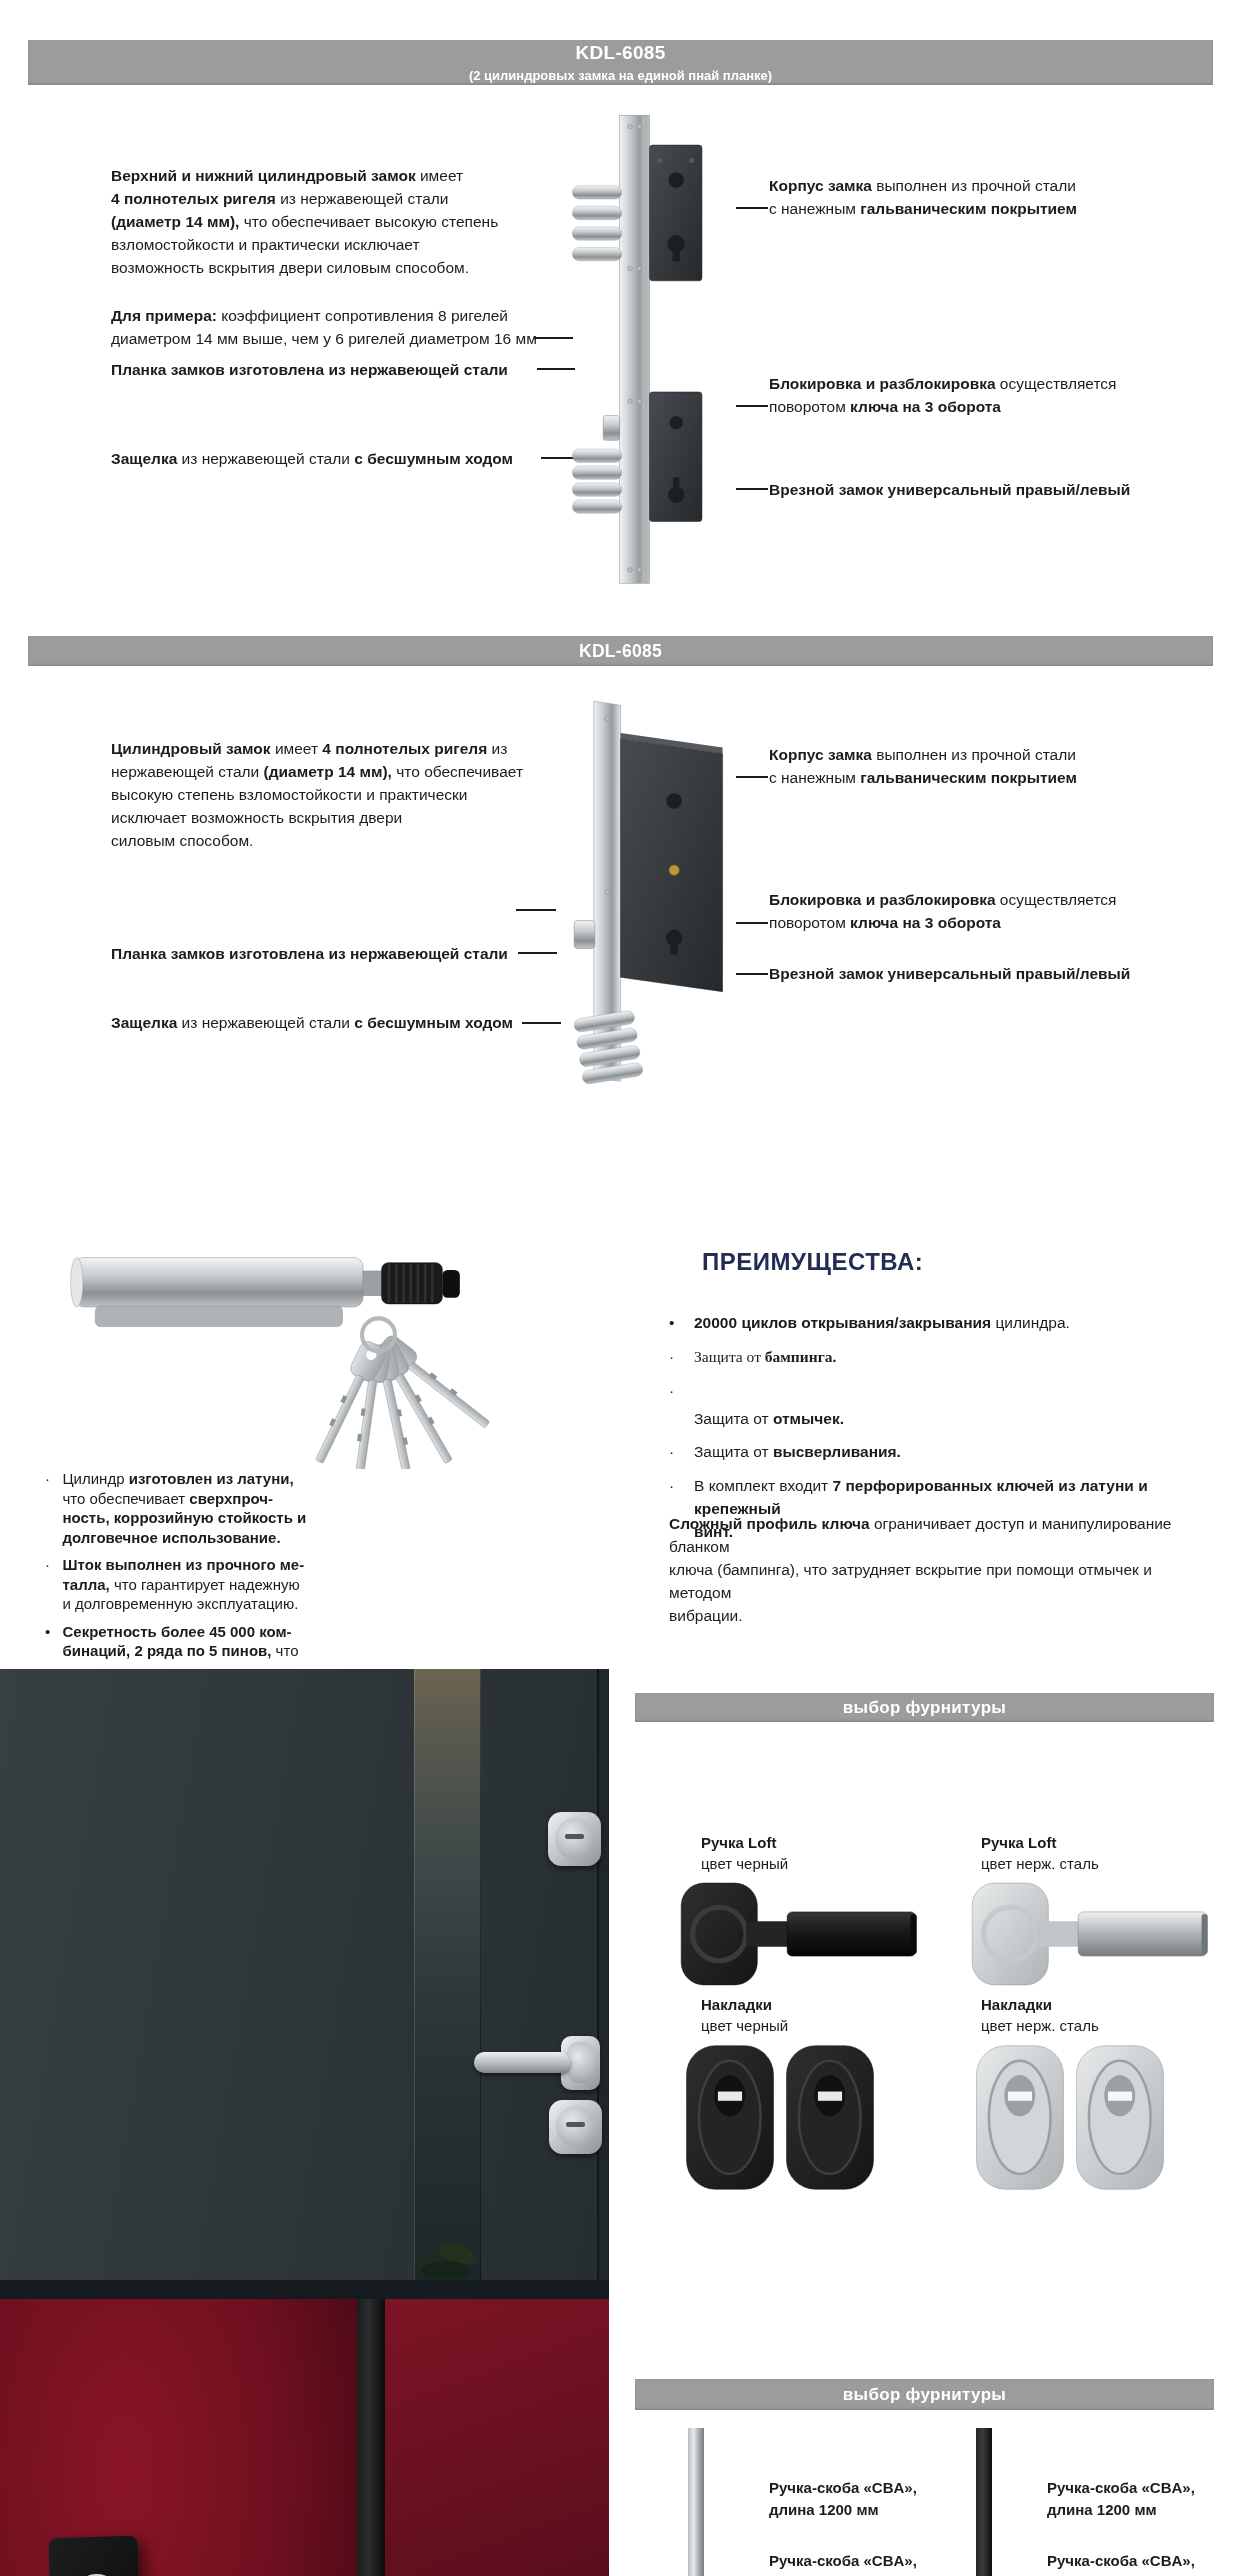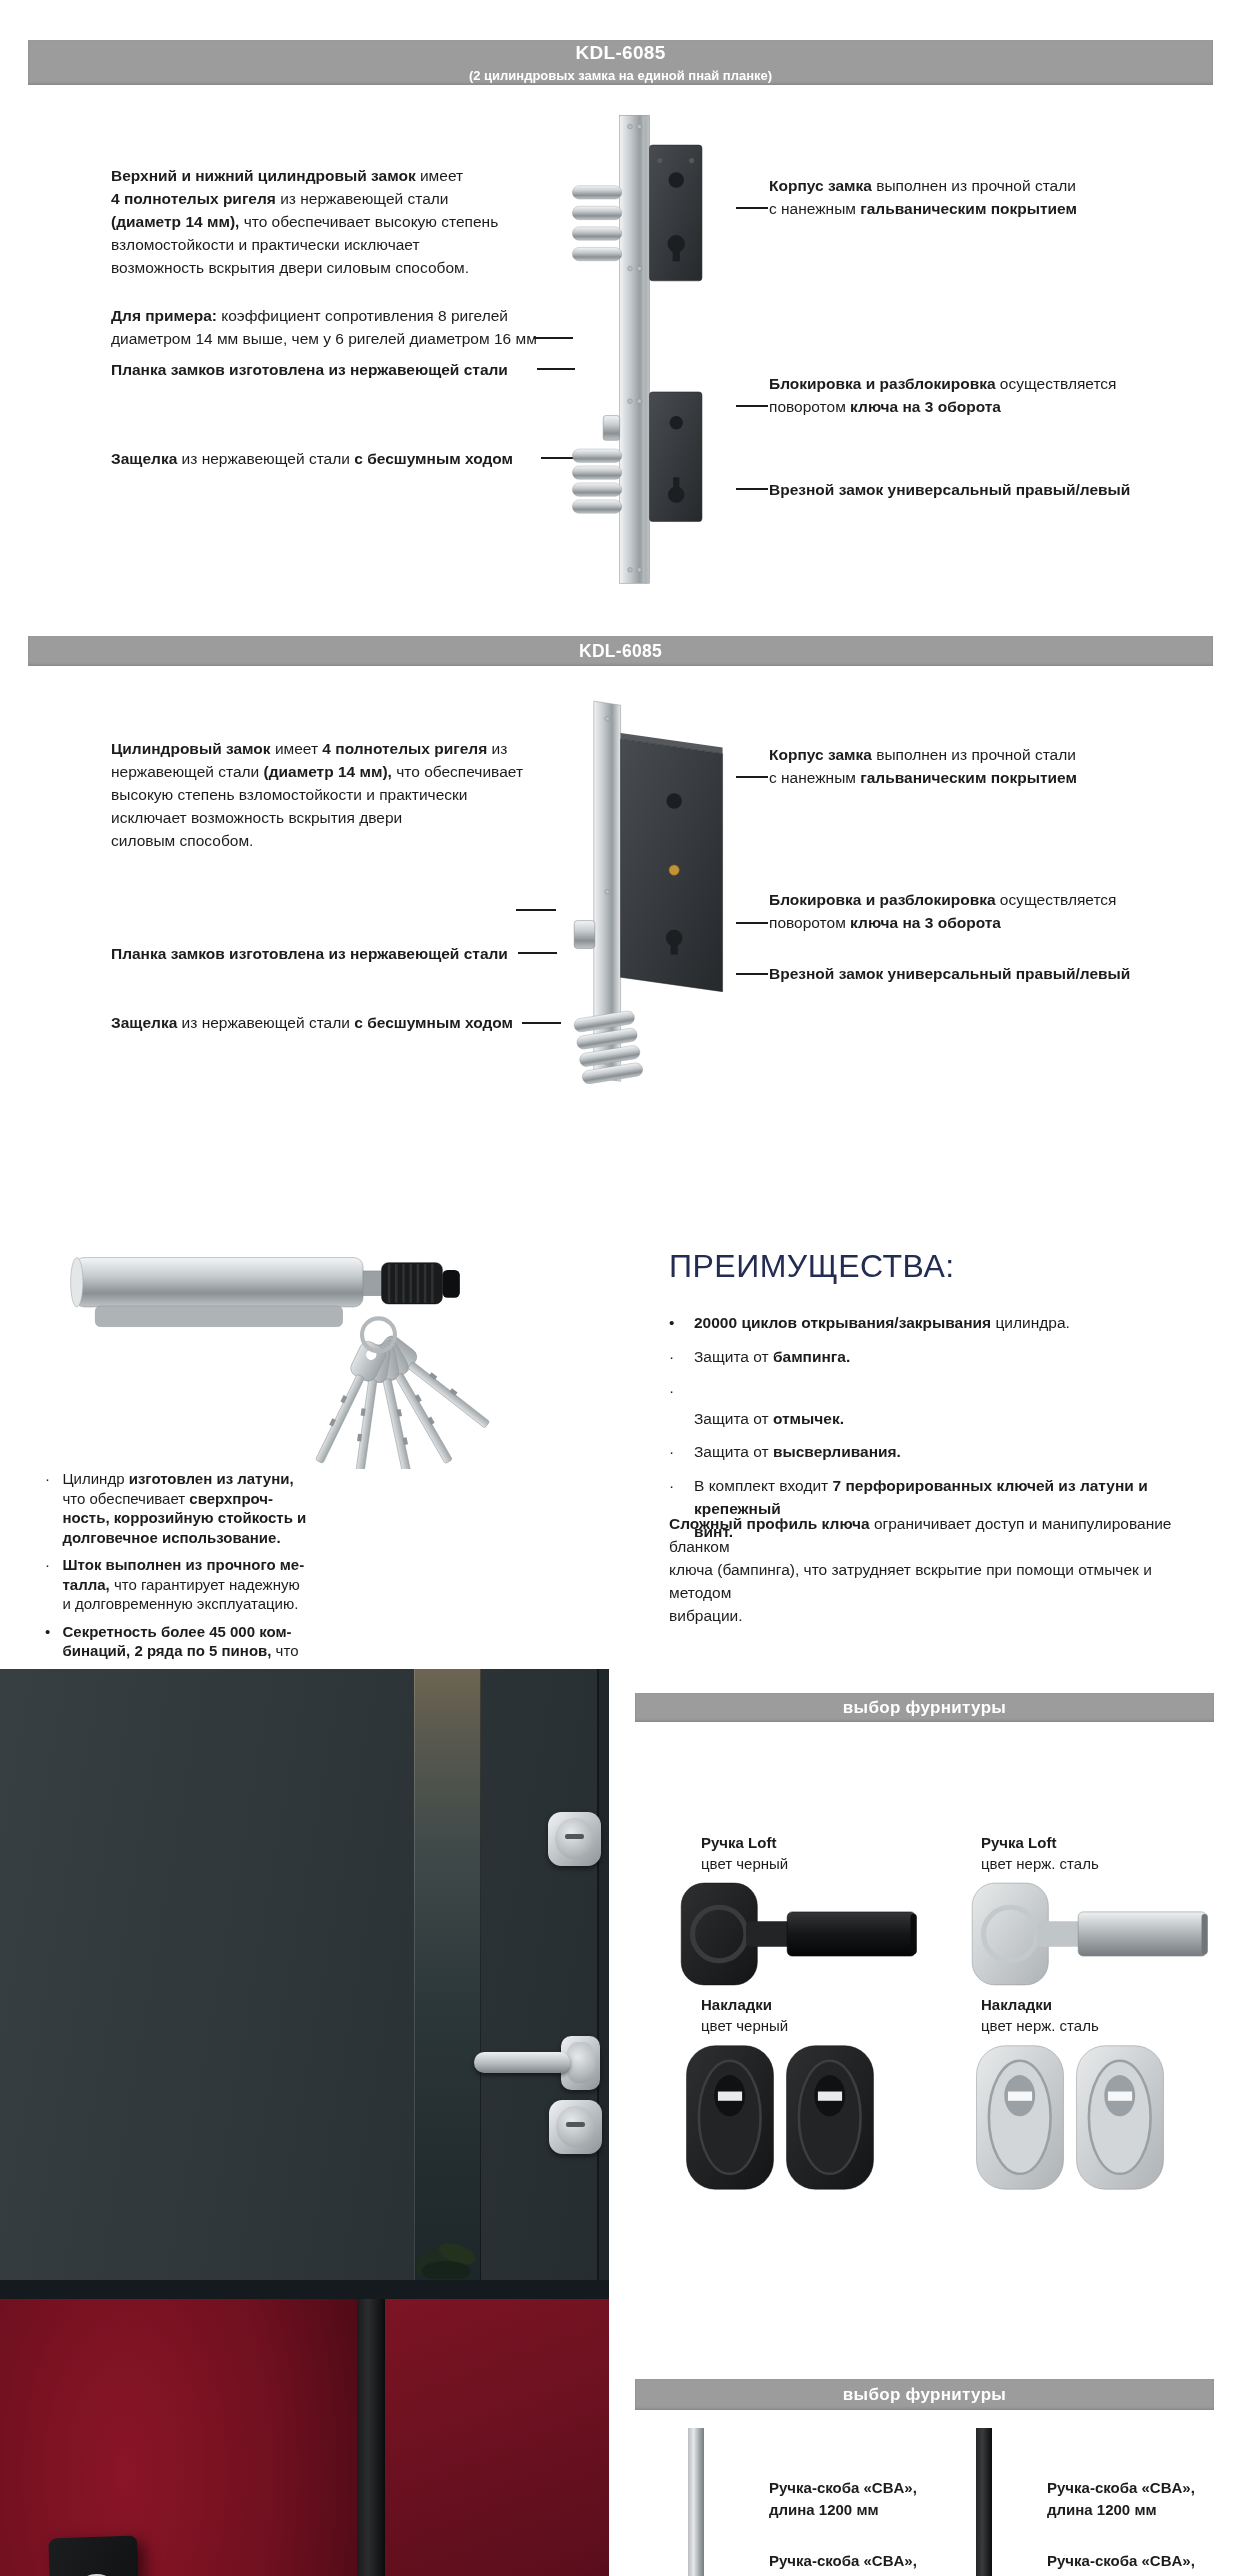--- a/index.html
+++ b/index.html
@@ -9,21 +9,21 @@
        display:flex;flex-direction:column;align-items:center;justify-content:center;
        font-weight:bold;box-shadow:inset 0 -1.5px 2.6px rgba(0,0,0,.14);}
   .bar .t1{font-size:19px;letter-spacing:0.3px;}
   .bar .t2{font-size:13px;margin-top:3.6px;}
   .txt{position:absolute;font-size:15.5px;line-height:23px;color:var(--text);white-space:pre-line;}
   .txt b{font-weight:bold;}
   .small{font-size:15px;line-height:19.6px;}
   .f29{font-size:15px;line-height:20.6px;}
   .f29b{font-size:15px;line-height:21.6px;}
   .lead{position:absolute;height:1.5px;background:var(--line);}
-  .adv-h{position:absolute;font-size:32px;font-weight:normal;color:var(--navy);letter-spacing:0.5px;}
+  .adv-h{position:absolute;font-size:24px;font-weight:bold;color:var(--navy);letter-spacing:0.5px;margin-left:33px;}
   .blist{position:absolute;}
   .bitem{display:flex;margin-bottom:10.8px;font-size:15.5px;line-height:23px;color:var(--text);}
   .bitem .mk{width:25px;flex:none;}
   .mini-col{position:absolute;}
   .mini{display:flex;margin-bottom:7.7px;color:var(--text);}
   .mini .mk{width:17.5px;flex:none;font-size:15px;line-height:19.6px;}
   .photo{position:absolute;overflow:hidden;}
   #photo-door-dark{left:0;top:1669px;width:609px;height:611px;
      background:linear-gradient(100deg,#383f42 0%,#2e3538 55%,#262d30 100%);}
   .glass-strip{position:absolute;left:414px;top:0;width:65px;height:611px;
@@ -274,21 +274,21 @@
   </svg>
 
   <div class="adv-h" style="left:669px;top:1248px;">ПРЕИМУЩЕСТВА:</div>
   <div class="blist" style="left:669px;top:1311px;width:546px;">
     <div class="bitem">
       <span class="mk">•</span>
       <span class="txt" style="position:static;text-align:center;"><b>20000 циклов открывания/закрывания</b><span> цилиндра.</span></span>
     </div>
     <div class="bitem">
       <span class="mk">·</span>
-      <span class="txt" style="position:static;"><span>Защита от </span><b>бампинга.</b></span>
+      <span class="txt" style="position:static;font-family:Liberation Serif, serif;"><span>Защита от </span><b>бампинга.</b></span>
     </div>
     <div class="bitem">
       <span class="mk">·</span>
       <span class="txt" style="position:static;margin-top:28px;"><span>Защита от </span><b>отмычек.</b></span>
     </div>
     <div class="bitem">
       <span class="mk">·</span>
       <span class="txt" style="position:static;"><span>Защита от </span><b>высверливания.</b></span>
     </div>
     <div class="bitem">

